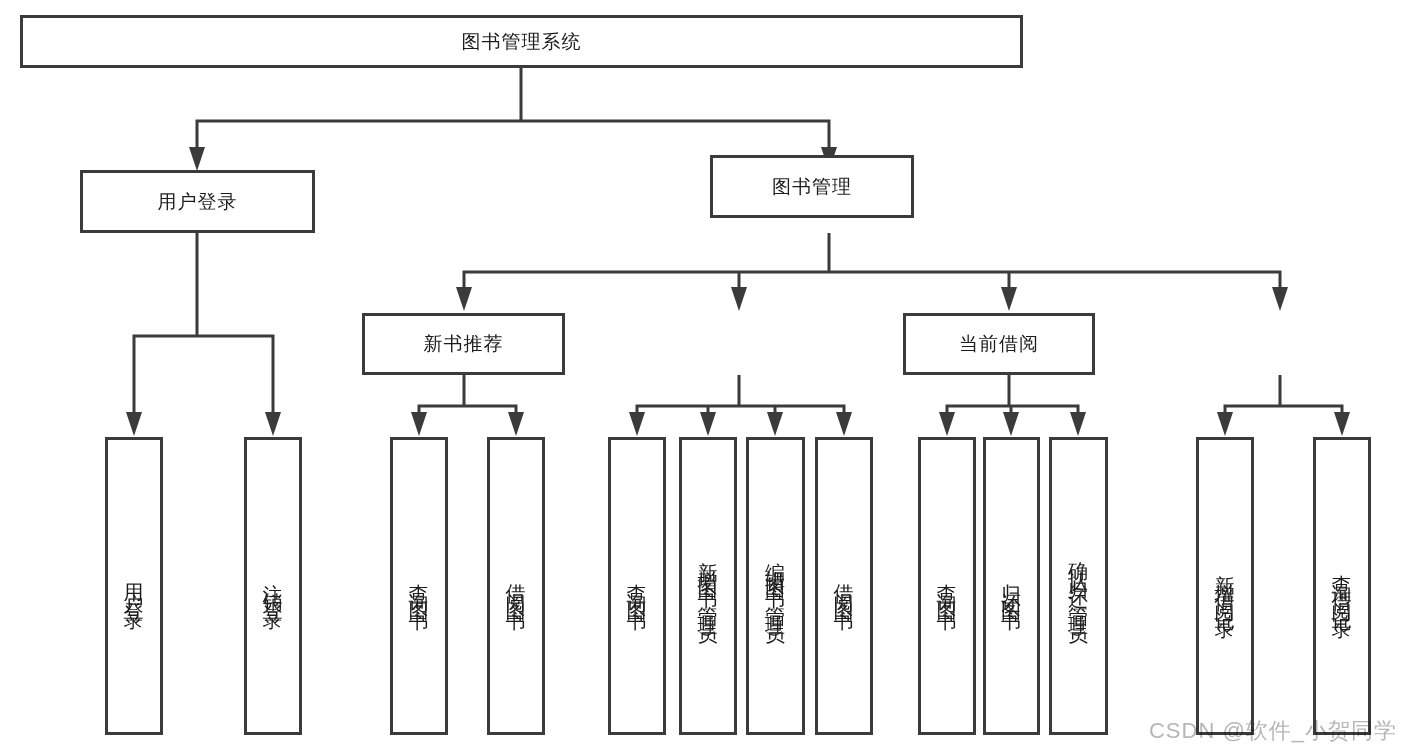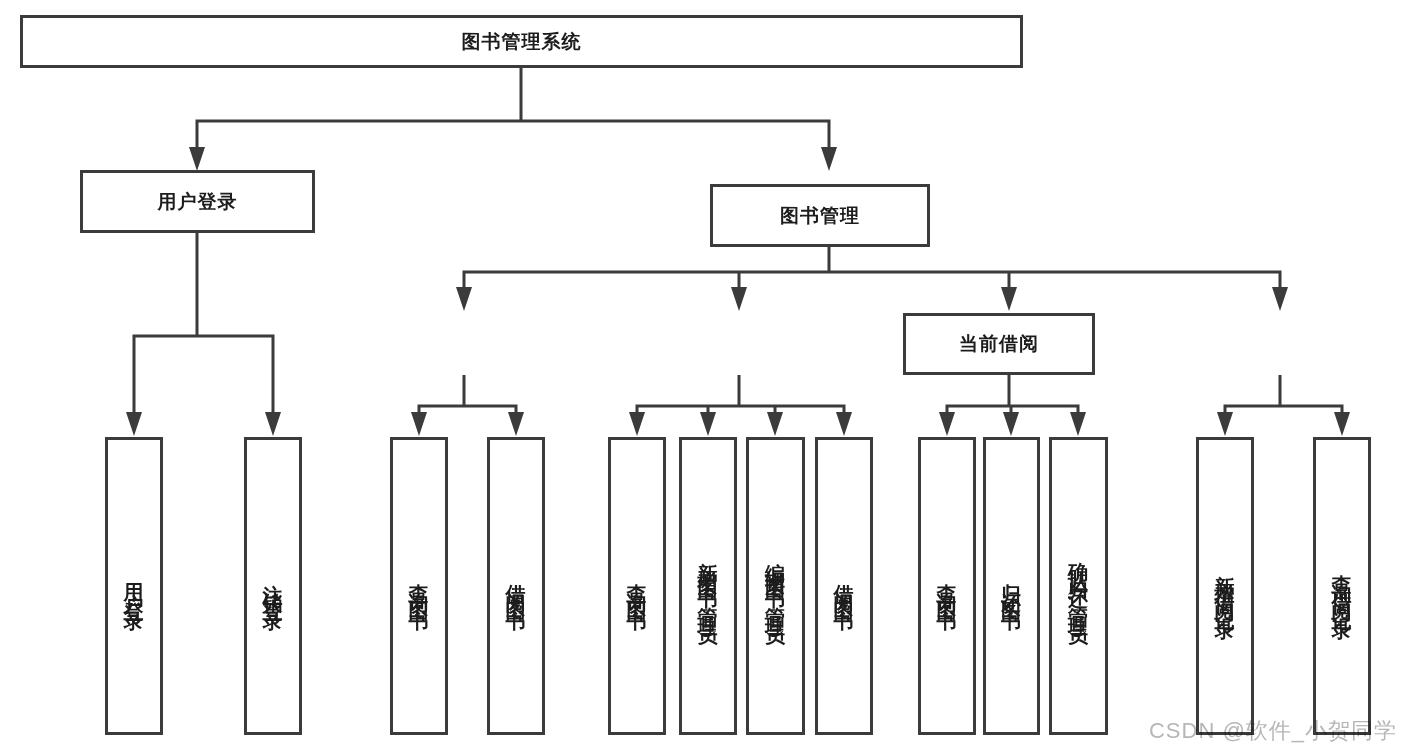--- a/index.html
+++ b/index.html
@@ -26,21 +26,20 @@
   .node {
     position: absolute;
     box-sizing: border-box;
     border: 3px solid #3b3b3b;
     background: #ffffff;
     display: flex;
     align-items: center;
     justify-content: center;
     color: #1c1c1c;
     z-index: 2;
-    font-weight: bold;
   }
   .node.h span {
     font-size: 19px;
     letter-spacing: 1px;
     white-space: nowrap;
   }
   .node.v span {
     writing-mode: vertical-rl;
     text-orientation: mixed;
     font-size: 20px;
@@ -111,24 +110,27 @@
     </g>
   </svg>
 
   <div class="node h" style="left:20px; top:15px; width:1003px; height:53px;">
     <span>图书管理系统</span>
   </div>
 
   <div class="node h" style="left:80px; top:170px; width:235px; height:63px;">
     <span>用户登录</span>
   </div>
-  <div class="node h" style="left:710px; top:184px; width:220px; height:63px;">
+  <div class="node h" style="left:710px; top:155px; width:204px; height:63px;">
     <span>图书管理</span>
   </div>
 
+  <div class="node h" style="left:362px; top:313px; width:203px; height:62px;">
+    <span>新书推荐</span>
+  </div>
   <div class="node h" style="left:903px; top:313px; width:192px; height:62px;">
     <span>当前借阅</span>
   </div>
 
   <div class="node v" style="left:105px; top:437px; width:58px; height:298px;">
     <span>用户登录</span>
   </div>
   <div class="node v" style="left:244px; top:437px; width:58px; height:298px;">
     <span>注销登录</span>
   </div>

